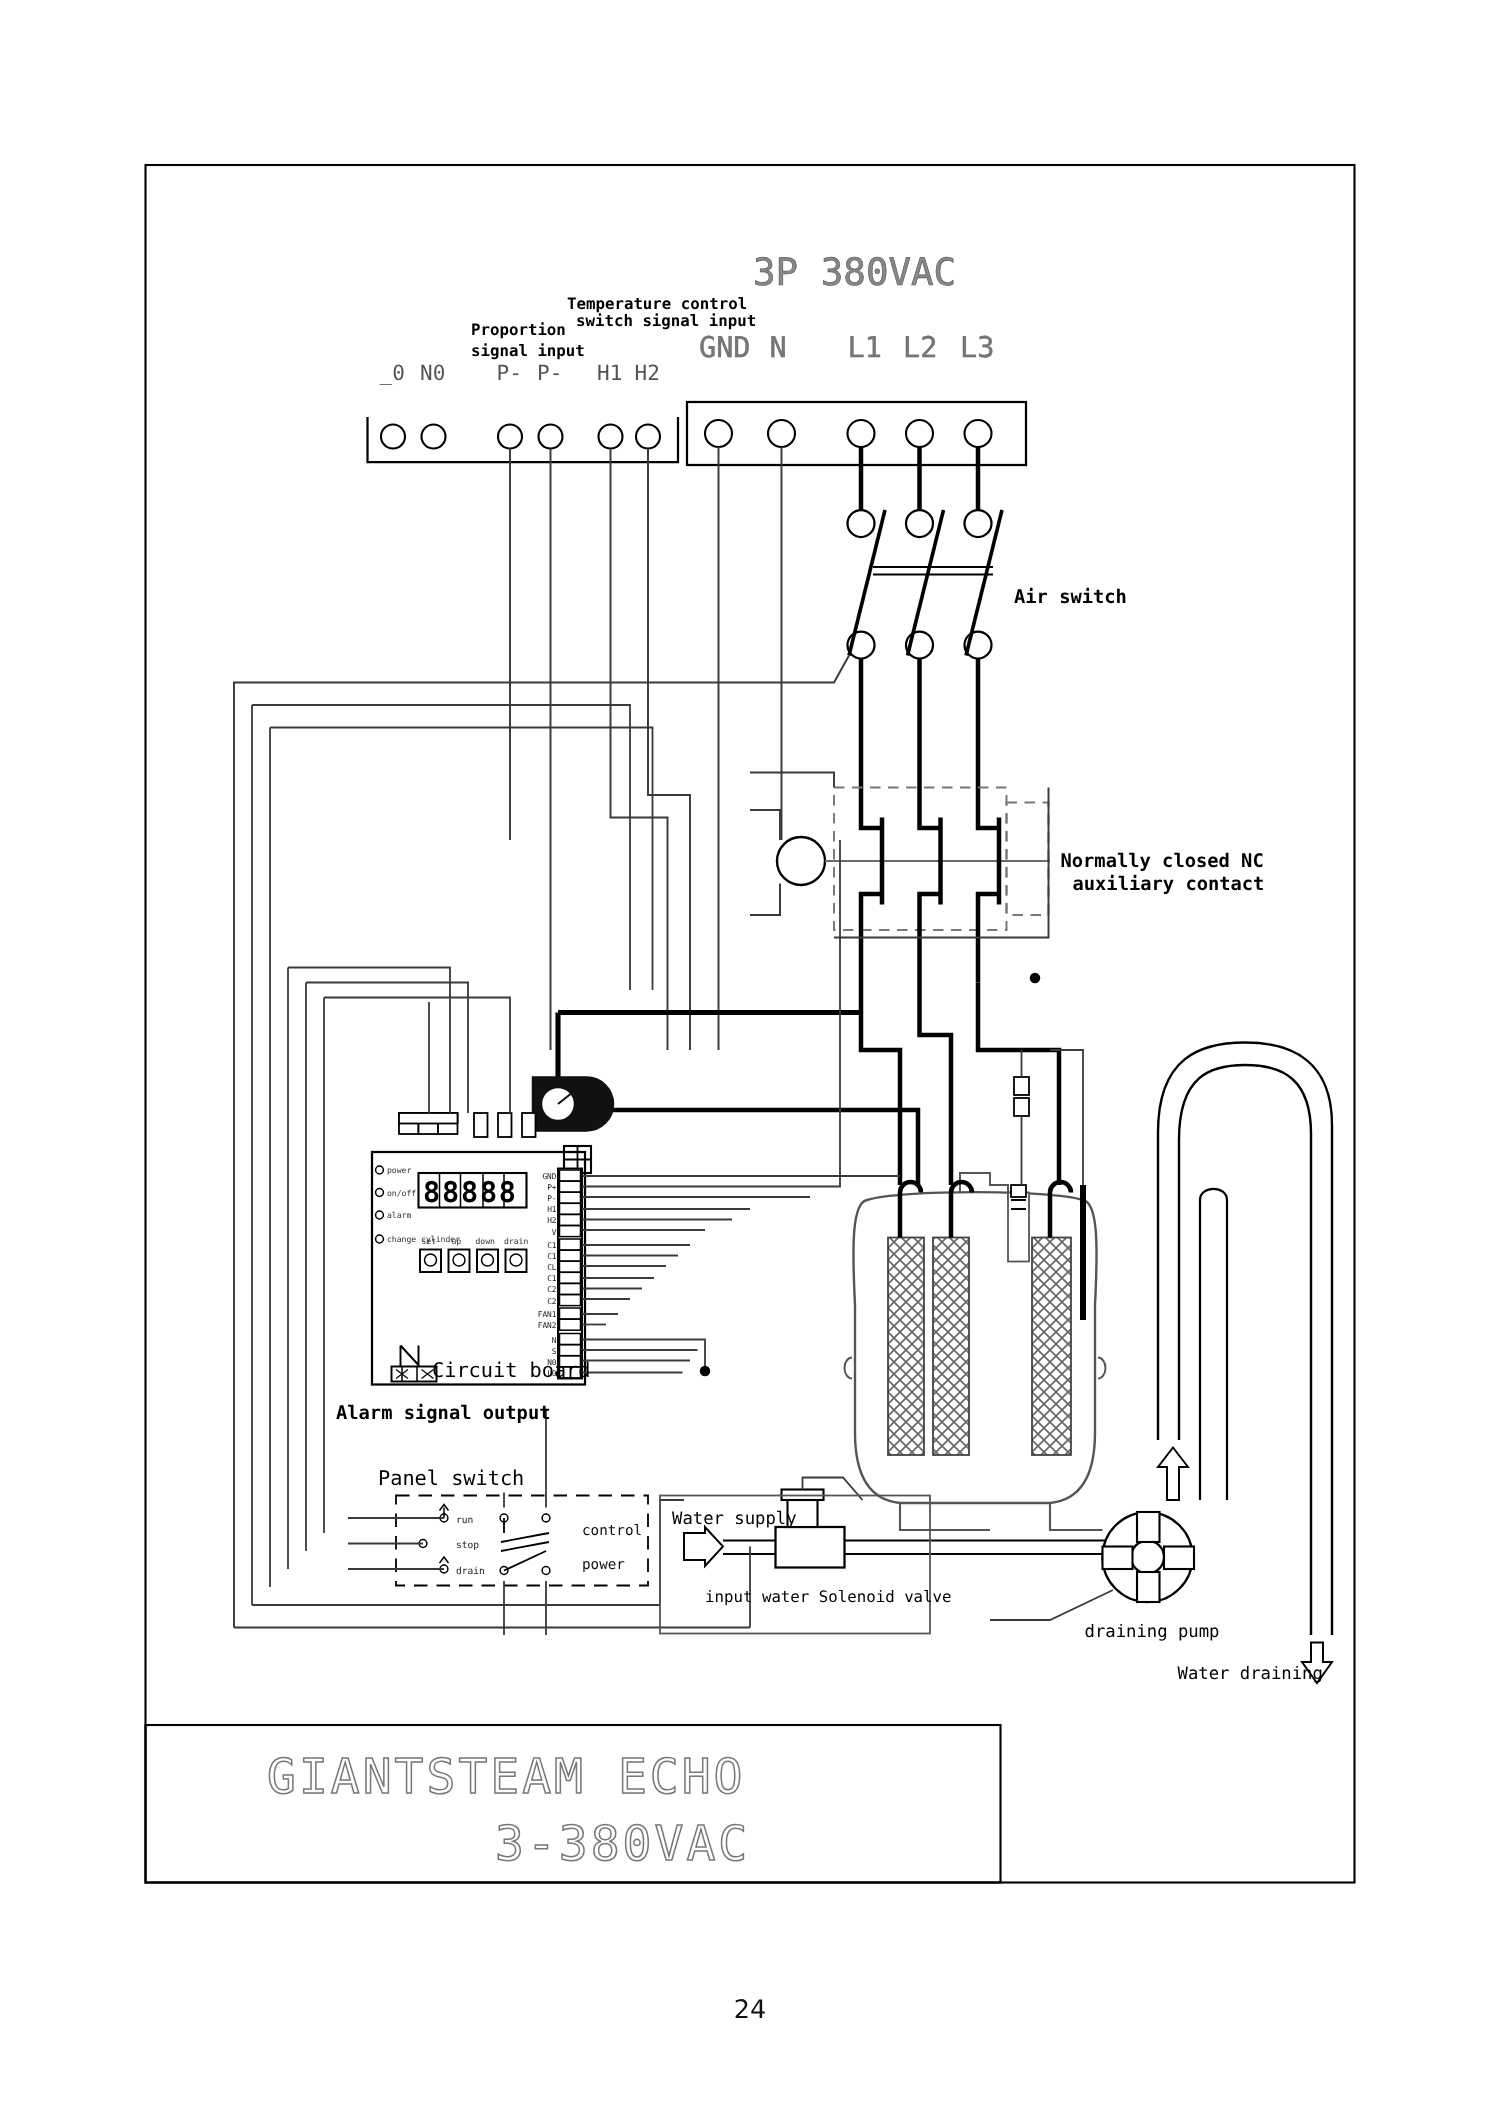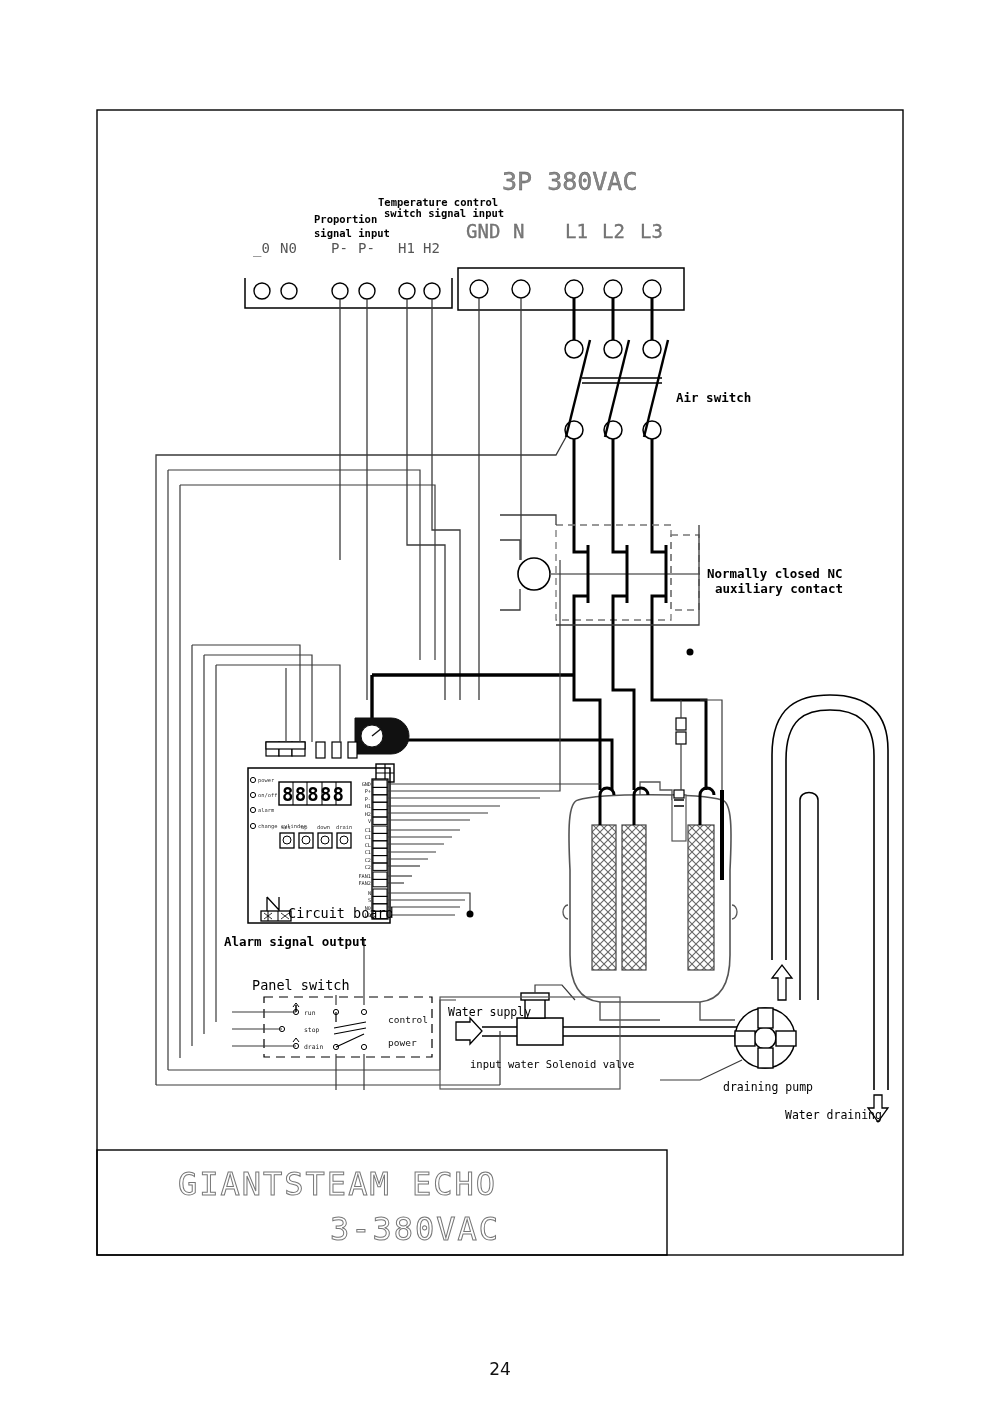--- a/index.html
+++ b/index.html
@@ -1,21 +1,21 @@
 <!DOCTYPE html>
 <html><head>
 <meta charset="utf-8">
 <style>
   html,body{margin:0;padding:0;background:#ffffff;}
   body{width:1000px;height:1415px;position:relative;
        font-family:"DejaVu Sans Mono","Liberation Mono",monospace;color:#000;}
   #stage{position:absolute;left:0;top:0;width:1000px;height:1098px;}
   svg{position:absolute;left:0;top:0;}
   .pg{position:absolute;left:0;top:1330px;width:1000px;text-align:center;
-      font-family:"DejaVu Sans","Liberation Sans",sans-serif;font-size:17px;color:#111;margin-top:29px;}
+      font-family:"DejaVu Sans","Liberation Sans",sans-serif;font-size:17px;color:#111;}
 </style>
 </head>
 <body>
 
 <div id="stage">
 
 <svg width="1000" height="1415" viewBox="0 0 1000 1415" xmlns="http://www.w3.org/2000/svg">
   <defs>
     <pattern id="xhatch" width="8" height="8" patternUnits="userSpaceOnUse">
       <rect width="8" height="8" fill="#ffffff"></rect>

